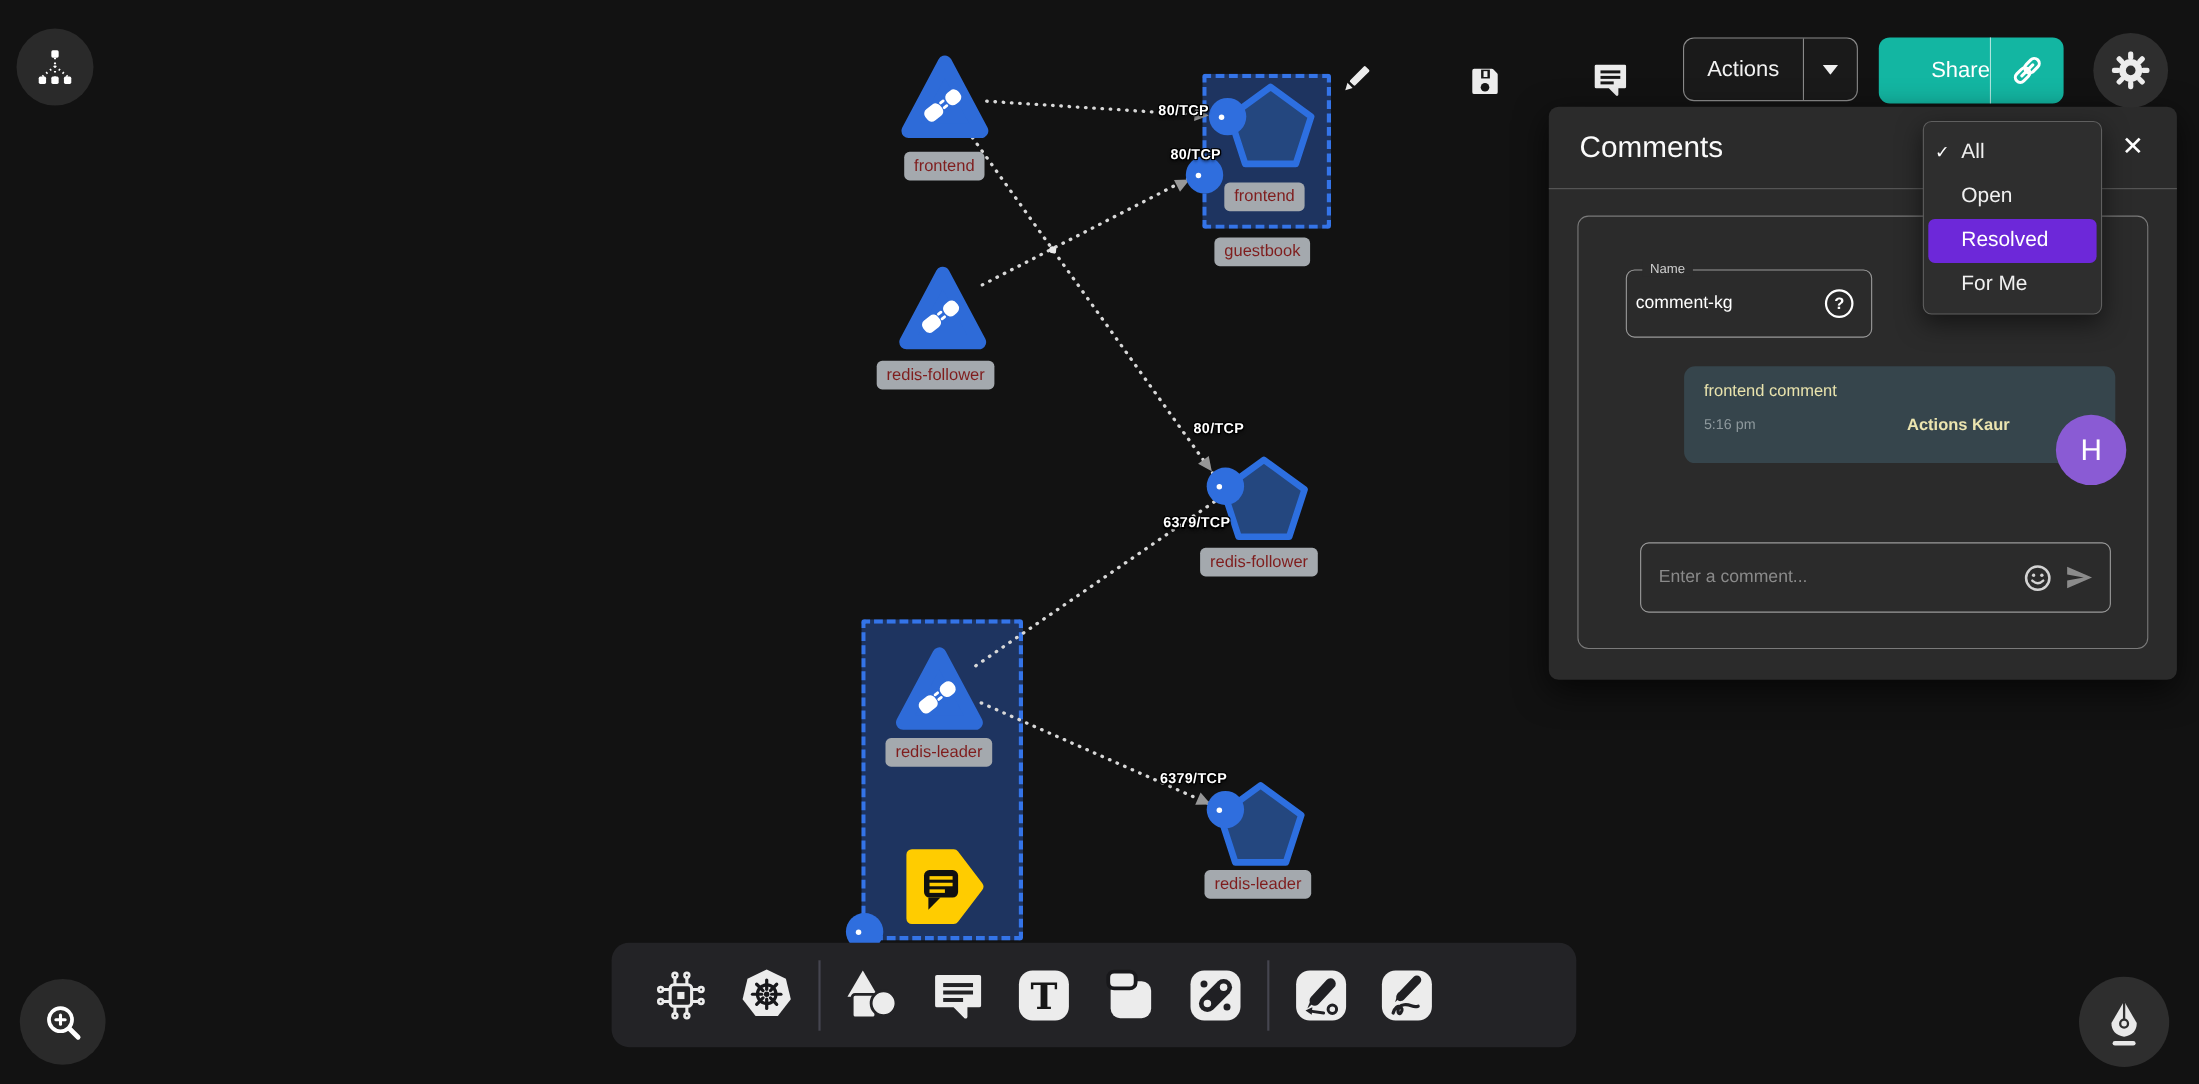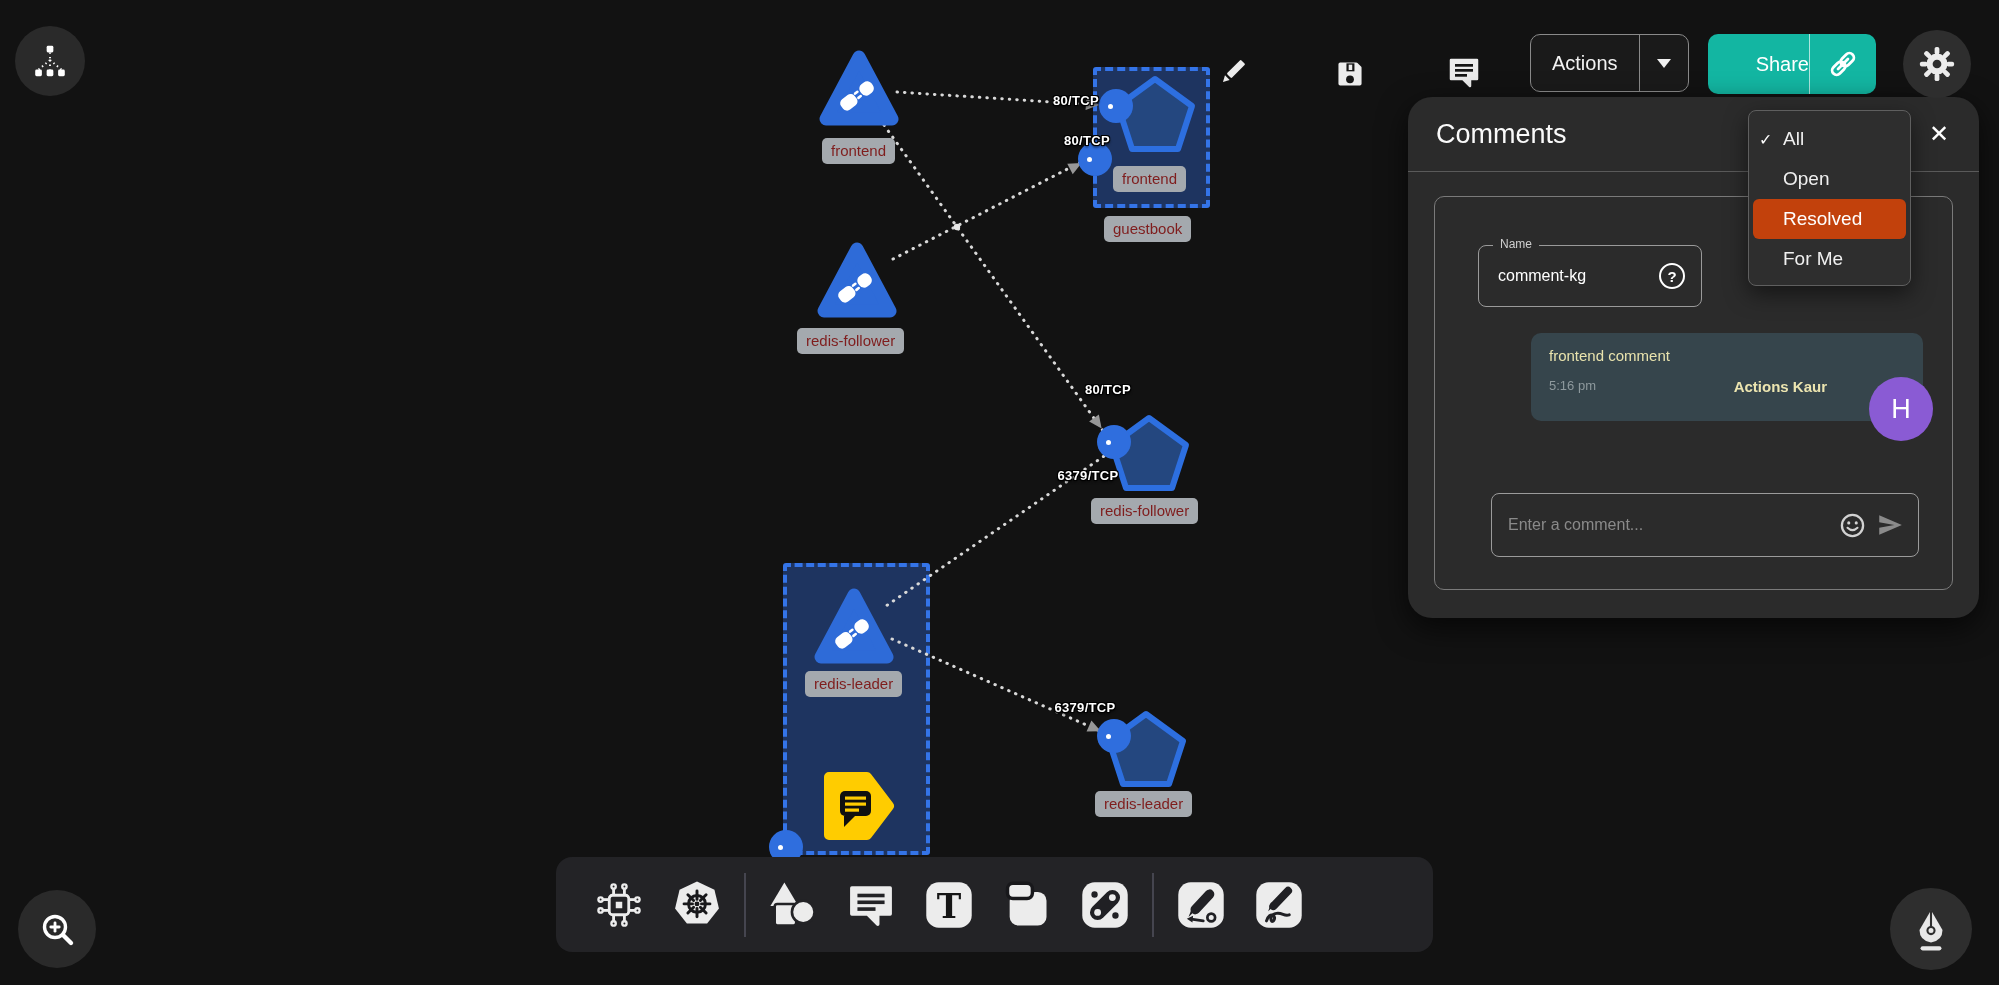--- a/index.html
+++ b/index.html
@@ -24,50 +24,50 @@
   .actions-btn .lbl { flex:1; text-align:center; font-size:20px; color:#f2f2f2; }
   .actions-btn .sep { width:1.5px; height:100%; background:#8a8a8a; }
   .actions-btn .caret { width:48px; display:flex; align-items:center; justify-content:center; }
   .share-btn { position:absolute; left:1708px; top:34px; width:168px; height:60px; border-radius:10px; background:#13b6a2;
     display:flex; align-items:center; cursor:pointer; z-index:6; }
   .share-btn .lbl { flex:1; text-align:right; font-size:20px; color:#fff; }
   .share-btn .sep { width:1px; height:100%; background:rgba(255,255,255,.65); }
   .share-btn .link-wrap { width:66px; display:flex; align-items:center; justify-content:center; }
 
   
-  .comments-panel { position:absolute; left:1408px; top:97px; width:571px; height:521px; background:#2b2b2b; border-radius:24px;
+  .comments-panel { position:absolute; left:1408px; top:97px; width:571px; height:521px; background:#2b2b2b; border-radius:9px;
     box-shadow:0 10px 30px rgba(0,0,0,.65); z-index:7; }
   .cp-header { height:75px; display:flex; align-items:center; padding:0 30px 0 28px; border-bottom:1px solid #5a5a5a; }
   .cp-title { font-size:27px; font-weight:500; color:#fafafa; flex:1; }
   .cp-close { font-size:24px; color:#fff; cursor:pointer; line-height:1; }
   .cp-inner { position:absolute; left:26px; top:99px; width:519px; height:394px; border:1px solid #7a7a7a; border-radius:10px; }
   .name-field { position:absolute; left:43px; top:48px; width:224px; height:62px; border:1px solid #9a9a9a; border-radius:8px; }
   .name-legend { position:absolute; left:14px; top:-9px; background:#2b2b2b; padding:0 7px; font-size:12px; color:#cfcfcf; }
-  .name-value { position:absolute; left:19px; top:0; width:130px; height:100%; background:transparent; border:none; outline:none; color:#fff; font-size:16px; font-family:"Liberation Sans",sans-serif; }
+  .name-value { position:absolute; left:8px; top:0; width:130px; height:100%; background:transparent; border:none; outline:none; color:#fff; font-size:16px; font-family:"Liberation Sans",sans-serif; }
   .help-badge { position:absolute; right:16px; top:17px; width:26px; height:26px; border:2px solid #fff; border-radius:50%;
     display:flex; align-items:center; justify-content:center; font-size:15px; font-weight:bold; color:#fff; cursor:pointer; }
   .comment-bubble { position:absolute; left:96px; top:136px; width:392px; height:88px; background:#36454c; border-radius:10px; padding:14px 18px 0; }
   .comment-text { font-size:15px; color:#e9e3ad; }
   .comment-meta { display:flex; align-items:flex-start; margin-top:14px; }
   .comment-time { font-size:13px; color:#8e999d; flex:1; }
   .comment-author { font-size:15px; font-weight:bold; color:#ece5b0; margin-right:78px; }
   .avatar { position:absolute; left:338px; top:44px; width:64px; height:64px; border-radius:50%; background:#8a5bd4;
     display:flex; align-items:center; justify-content:center; font-size:27px; color:#fff; }
   .composer { position:absolute; left:56px; top:296px; width:428px; height:64px; border:1px solid #9b9b9b; border-radius:8px;
     display:flex; align-items:center; padding:0 14px 0 16px; }
   .composer input { flex:1; background:transparent; border:none; outline:none; color:#ddd; font-size:16px; font-family:"Liberation Sans",sans-serif; }
   .composer input::placeholder { color:#8a8a8a; }
   .composer .ic { display:flex; align-items:center; justify-content:center; cursor:pointer; margin-left:10px; }
 
   
   .filter-menu { position:absolute; left:1748px; top:110px; width:163px; height:176px; background:#2e2e2e; border:1px solid #5f5f5f;
     border-radius:8px; z-index:9; padding-top:8px; box-shadow:0 8px 22px rgba(0,0,0,.5); }
   .fm-item { height:40px; display:flex; align-items:center; font-size:19px; color:#f0f0f0; cursor:pointer; padding-left:10px; }
   .fm-check { width:24px; font-size:16px; color:#fff; }
-  .fm-item.active { background:#c2410c; border-radius:6px; margin:0 4px; padding-left:6px; }
+  .fm-item.active { background:#6d28d9; border-radius:6px; margin:0 4px; padding-left:6px; }
   .fm-item.active .fm-label { color:#fff; }
   .fm-indent { margin-left:24px; }
   .fm-item.active .fm-indent { margin-left:24px; }
 
   
   .toolbar { position:absolute; left:556px; top:857px; width:877px; height:95px; background:#232326; border-radius:16px;
     display:flex; align-items:center; padding:0 24px; z-index:8; }
   .tb-item { width:78px; height:60px; display:flex; align-items:center; justify-content:center; cursor:pointer; }
   .tb-sep { width:2px; height:64px; background:#45454f; margin:0 8px; }
 </style>

